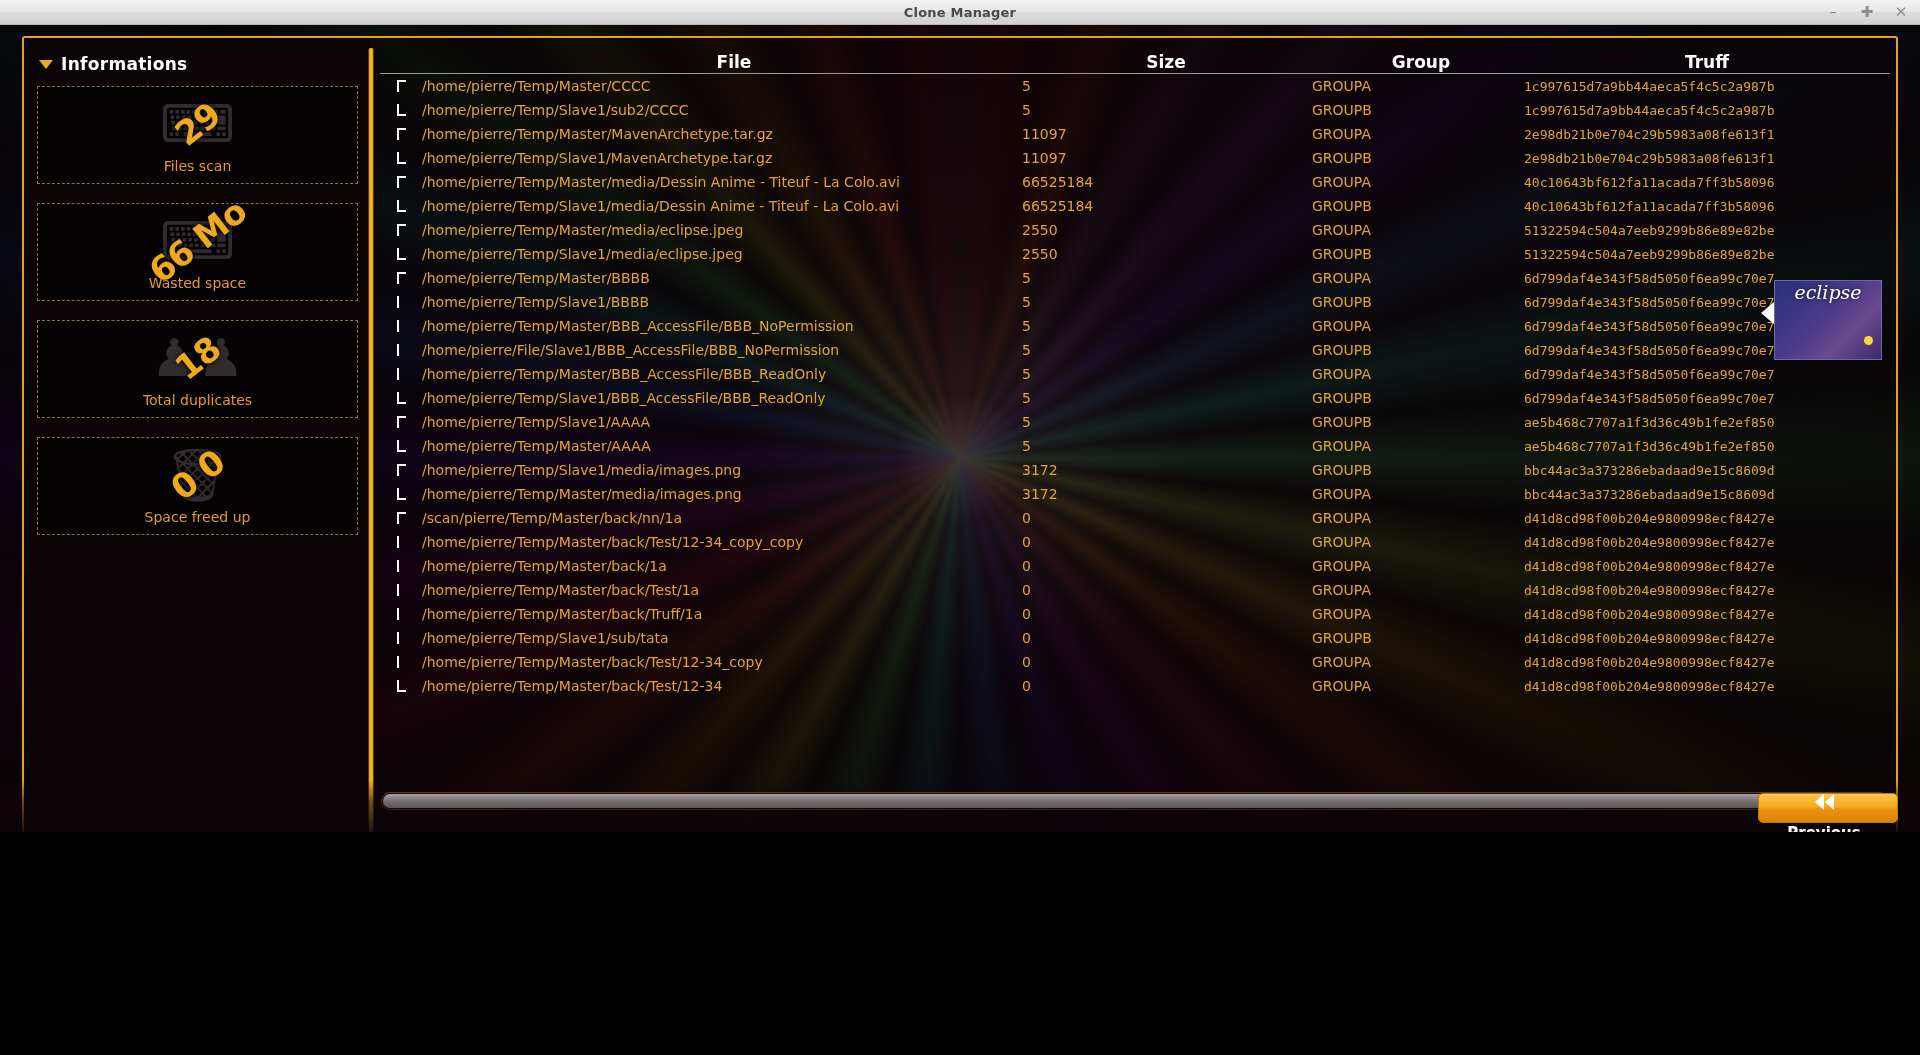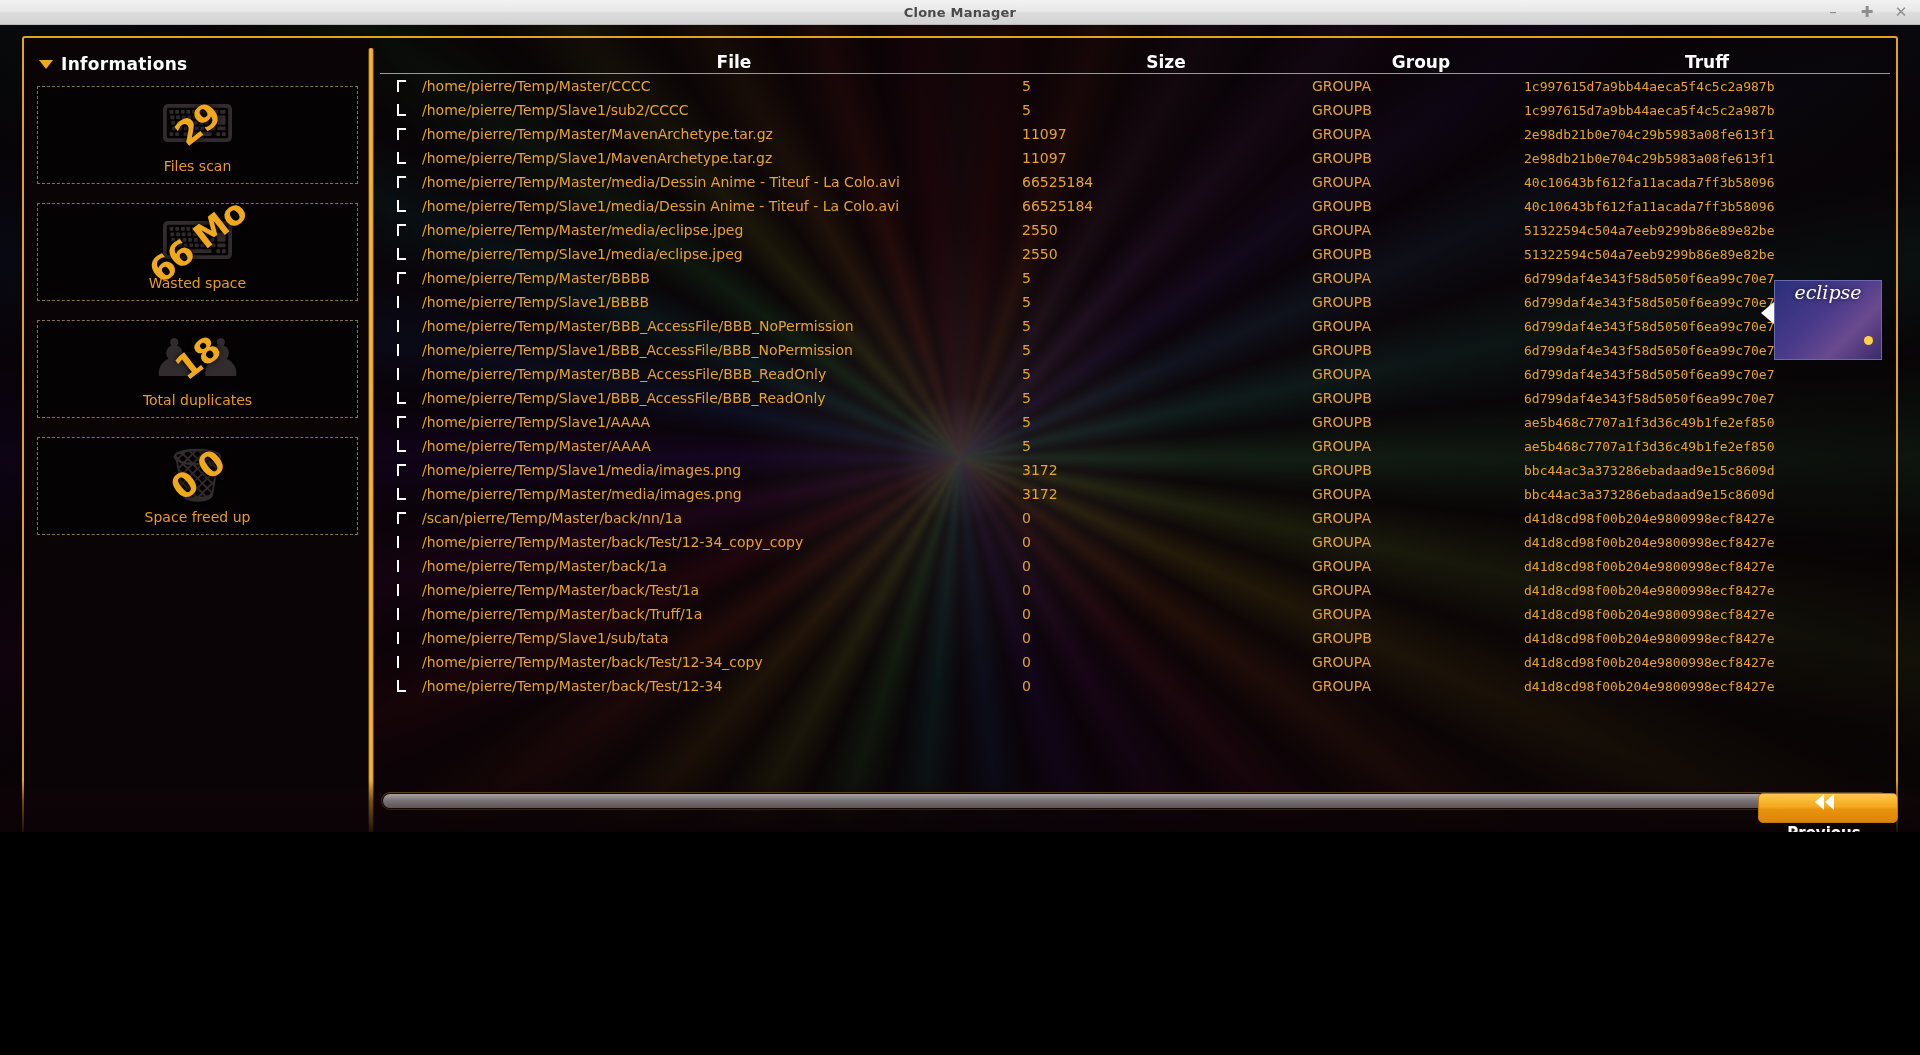--- a/index.html
+++ b/index.html
@@ -515,21 +515,21 @@
           </div>
           <div class="cell cell-file col-file">/home/pierre/Temp/Master/BBB_AccessFile/BBB_NoPermission</div>
           <div class="cell cell-size col-size">5</div>
           <div class="cell cell-group col-group">GROUPA</div>
           <div class="cell cell-hash col-hash">6d799daf4e343f58d5050f6ea99c70e7</div>
         </div>
         <div class="trow">
           <div class="bracket-cell">
             <span class="br-mid"></span>
           </div>
-          <div class="cell cell-file col-file">/home/pierre/Temp/Slave1/BBB_AccessFile/BBB_NoPermission</div>
+          <div class="cell cell-file col-file">/home/pierre/File/Slave1/BBB_AccessFile/BBB_NoPermission</div>
           <div class="cell cell-size col-size">5</div>
           <div class="cell cell-group col-group">GROUPB</div>
           <div class="cell cell-hash col-hash">6d799daf4e343f58d5050f6ea99c70e7</div>
         </div>
         <div class="trow">
           <div class="bracket-cell">
             <span class="br-mid"></span>
           </div>
           <div class="cell cell-file col-file">/home/pierre/Temp/Master/BBB_AccessFile/BBB_ReadOnly</div>
           <div class="cell cell-size col-size">5</div>

